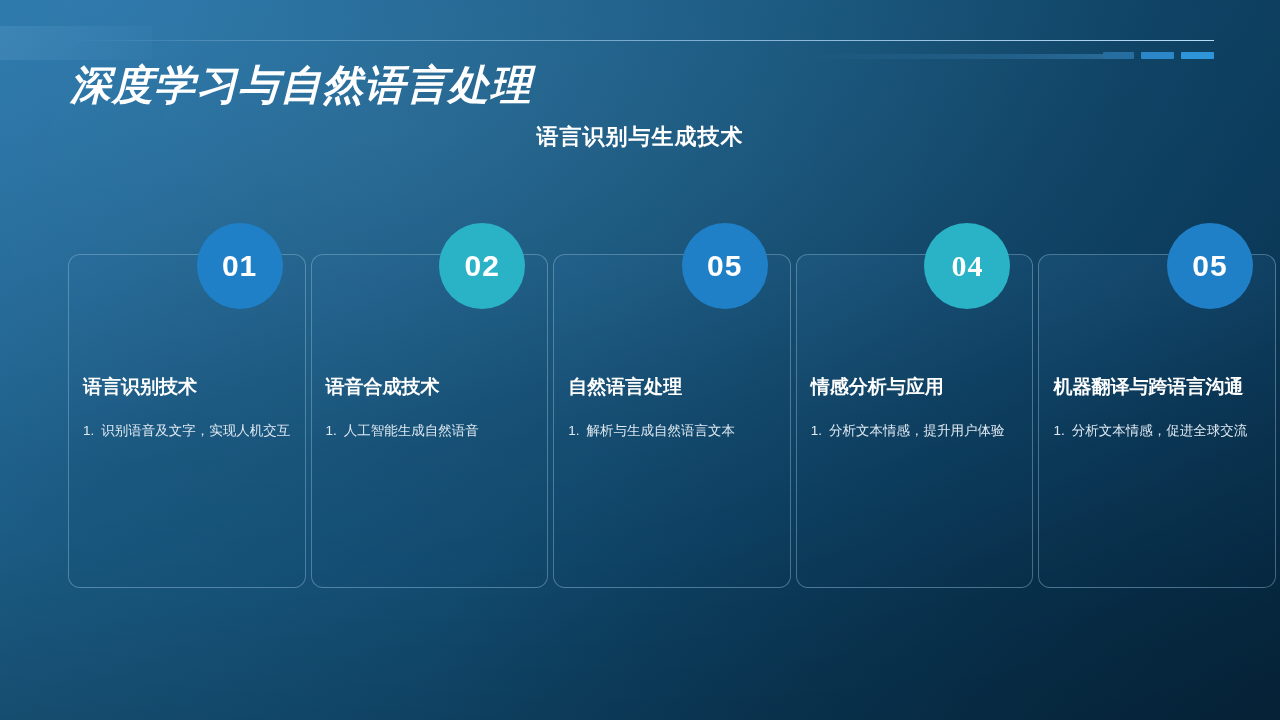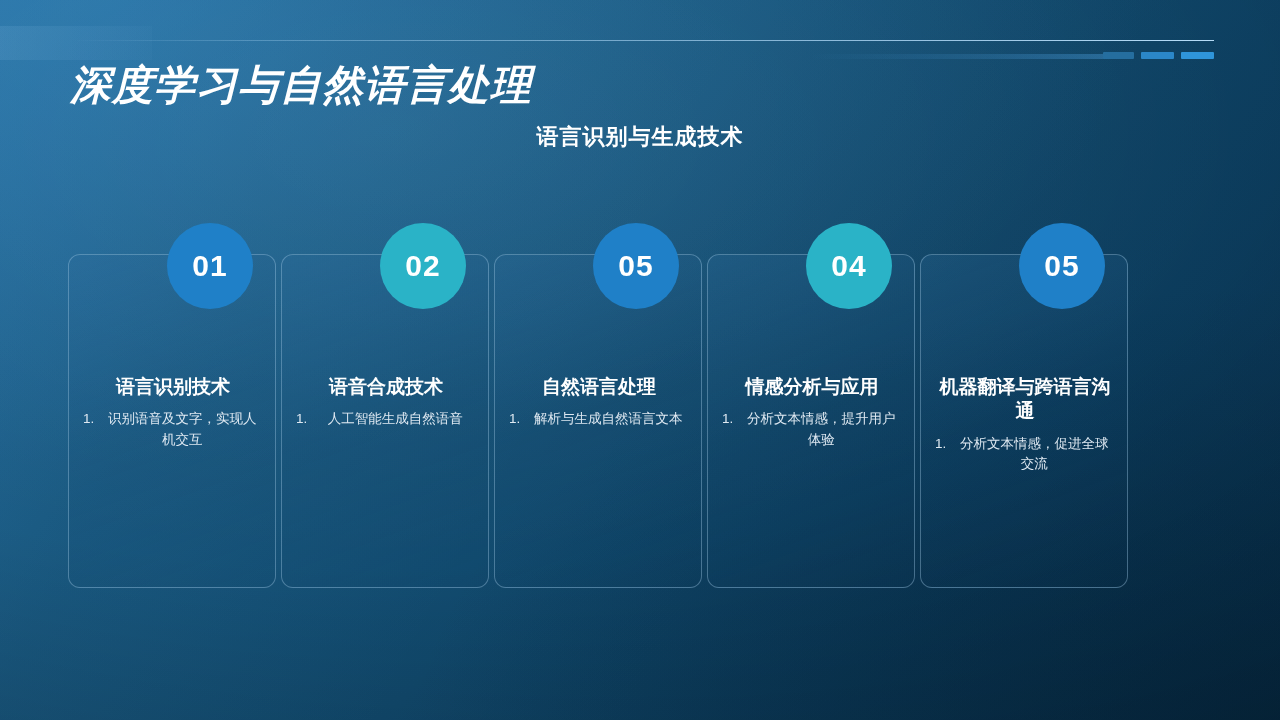--- a/index.html
+++ b/index.html
@@ -99,25 +99,24 @@
     font-size: 22px;
     font-weight: 700;
     color: #ffffff;
     letter-spacing: 1px;
   }
 
   .cards {
     position: absolute;
     left: 68px;
     top: 254px;
-    width: 1060px;
+    width: 1208px;
     height: 334px;
     display: flex;
     gap: 5px;
-    text-align: center;
   }
   .card {
     position: relative;
     flex: 1 1 0;
     border: 1px solid rgba(160,200,228,0.40);
     border-radius: 12px;
     background: linear-gradient(160deg, rgba(46,110,158,0.26) 0%, rgba(24,76,116,0.14) 48%, rgba(12,56,88,0.05) 100%);
     box-sizing: border-box;
   }
   .badge {
@@ -142,21 +141,21 @@
     top: 120px;
     bottom: 10px;
     display: flex;
     flex-direction: column;
   }
   .card-title {
     font-size: 19px;
     font-weight: 700;
     color: #ffffff;
     line-height: 1.28;
-    margin-bottom: 10px;
+    margin-bottom: 22px;
   }
   .card-items {
     margin: 0;
     padding: 0;
     list-style: none;
   }
   .card-item {
     display: flex;
     font-size: 13.5px;
     color: #dfe9f2;
@@ -225,21 +224,21 @@
         <ul class="card-items">
           <li class="card-item">
             <span class="item-num">1.</span>
             <span class="item-text">解析与生成自然语言文本</span>
           </li>
         </ul>
       </div>
     </div>
 
     <div class="card">
-      <div class="badge" style="background-color: rgb(42, 179, 199);">04</div>
+      <div class="badge" style="background-color: rgb(42, 179, 199); font-family: Liberation Serif, serif;">04</div>
       <div class="card-body">
         <div class="card-title">情感分析与应用</div>
         <ul class="card-items">
           <li class="card-item">
             <span class="item-num">1.</span>
             <span class="item-text">分析文本情感，提升用户体验</span>
           </li>
         </ul>
       </div>
     </div>

